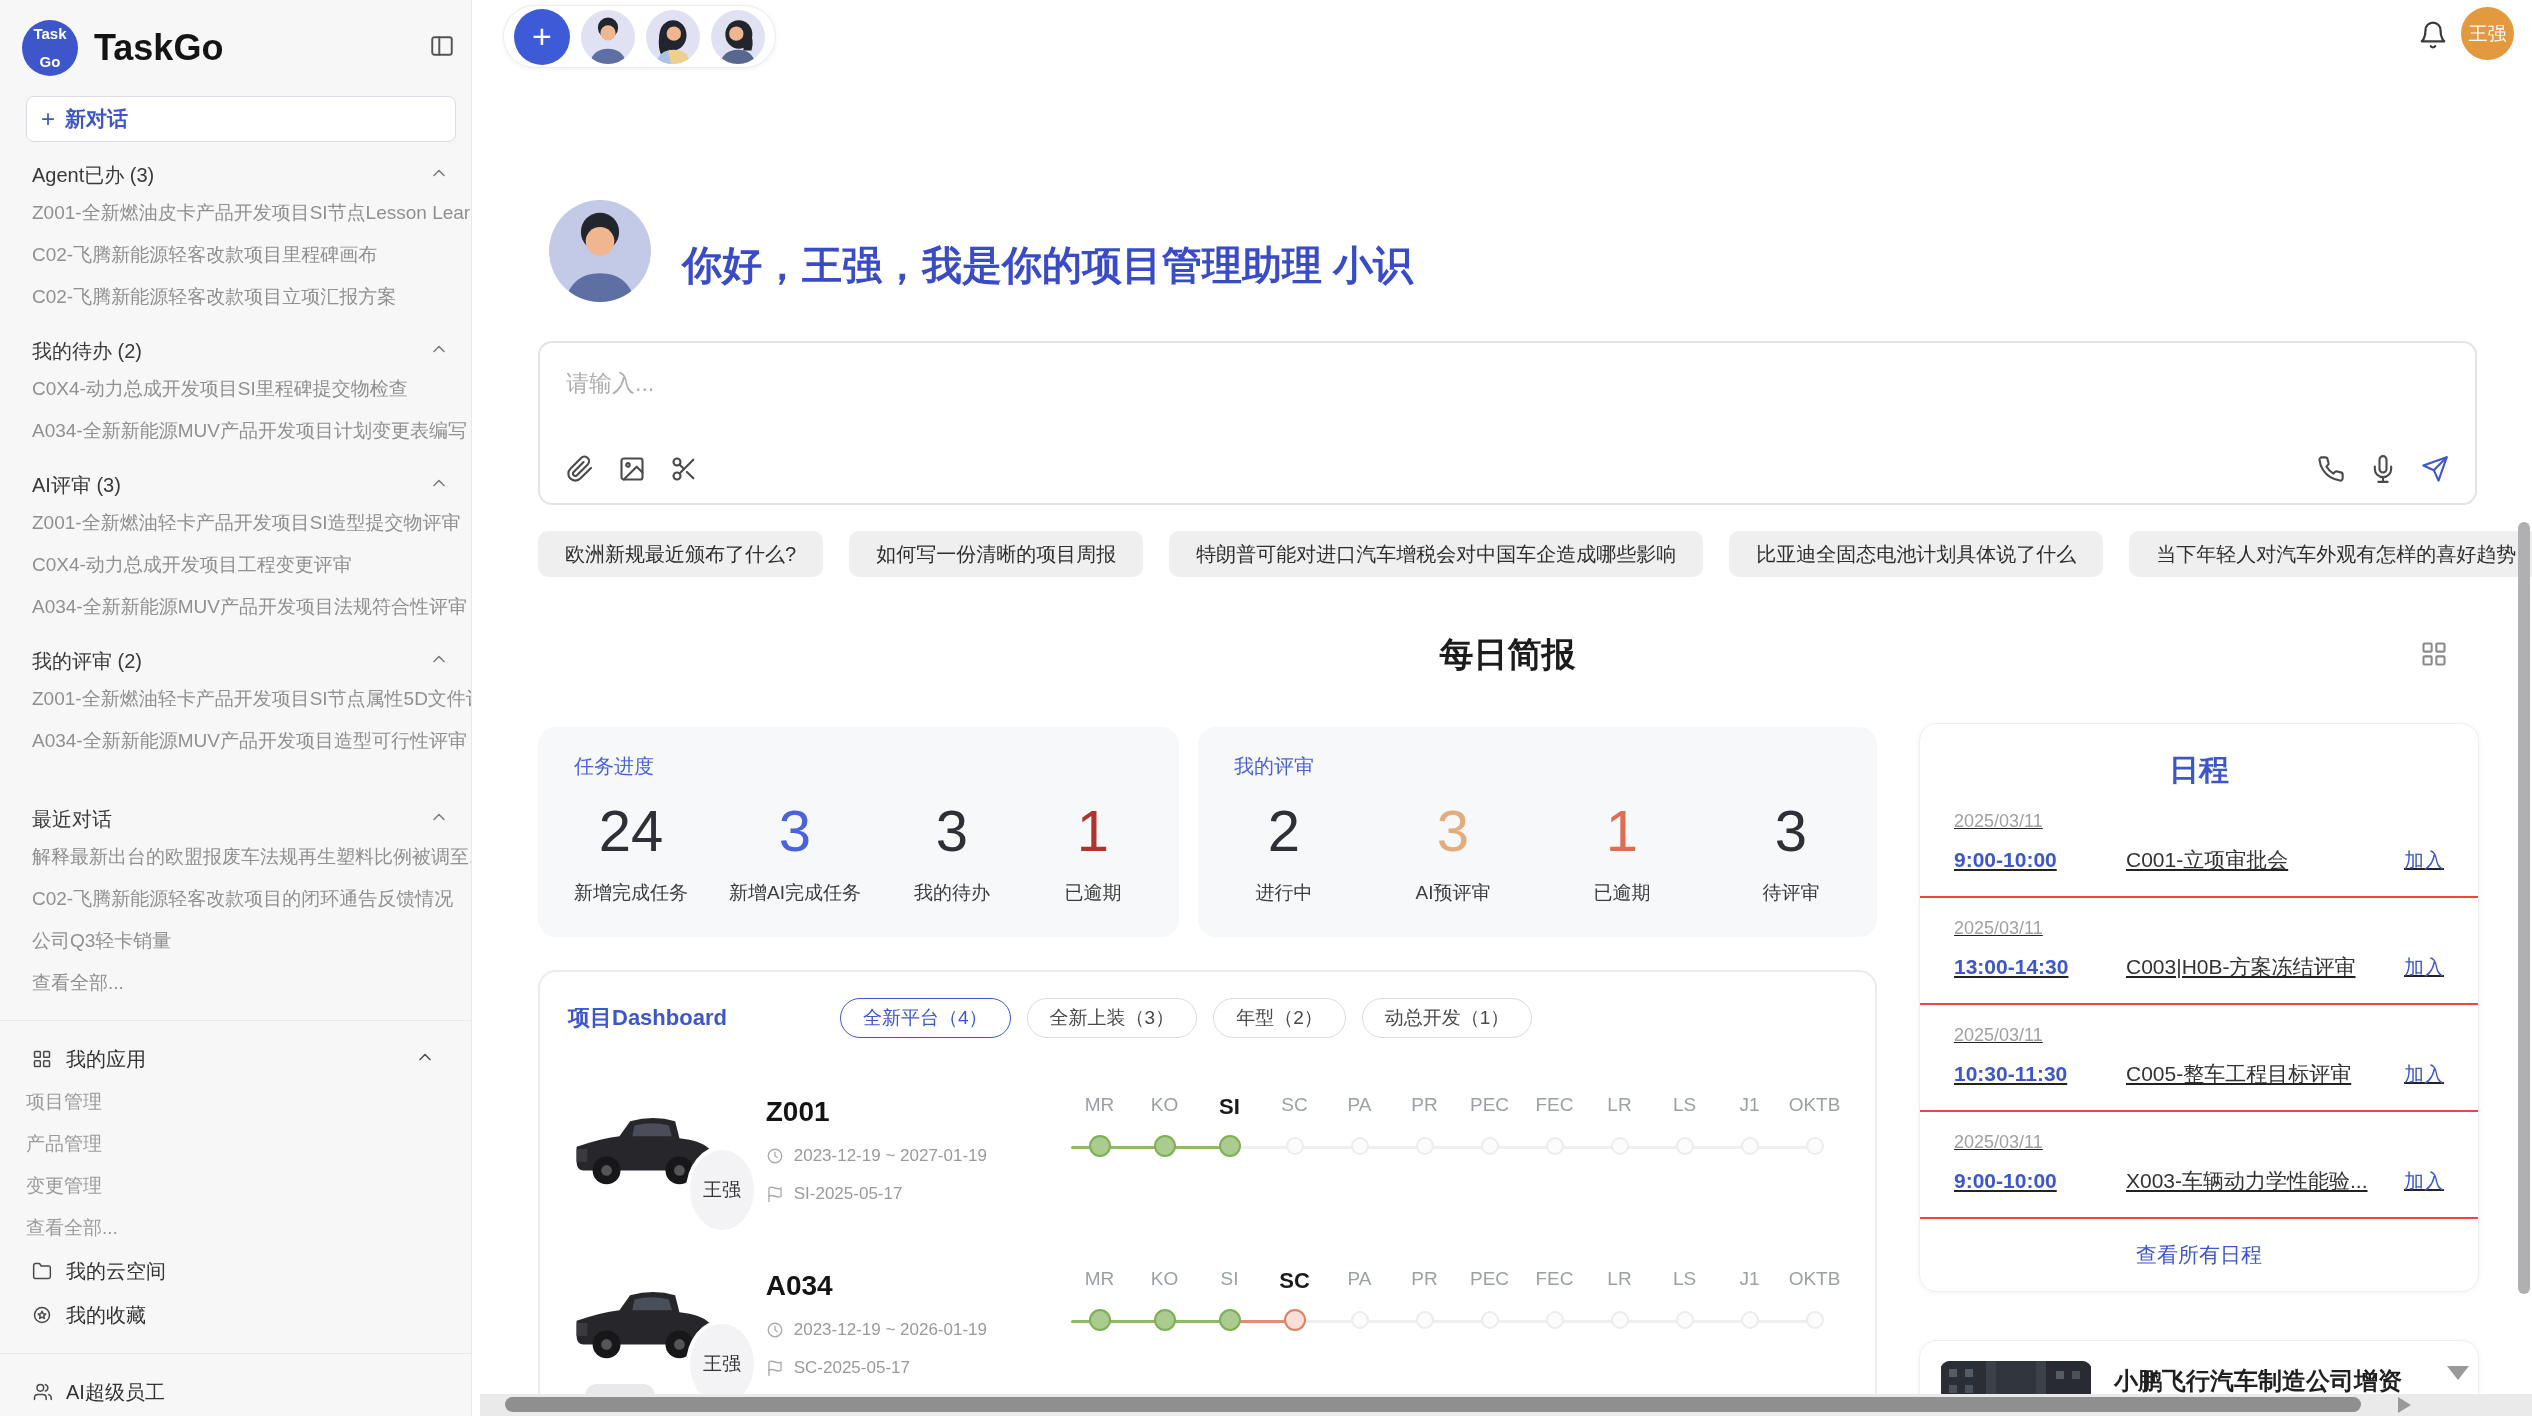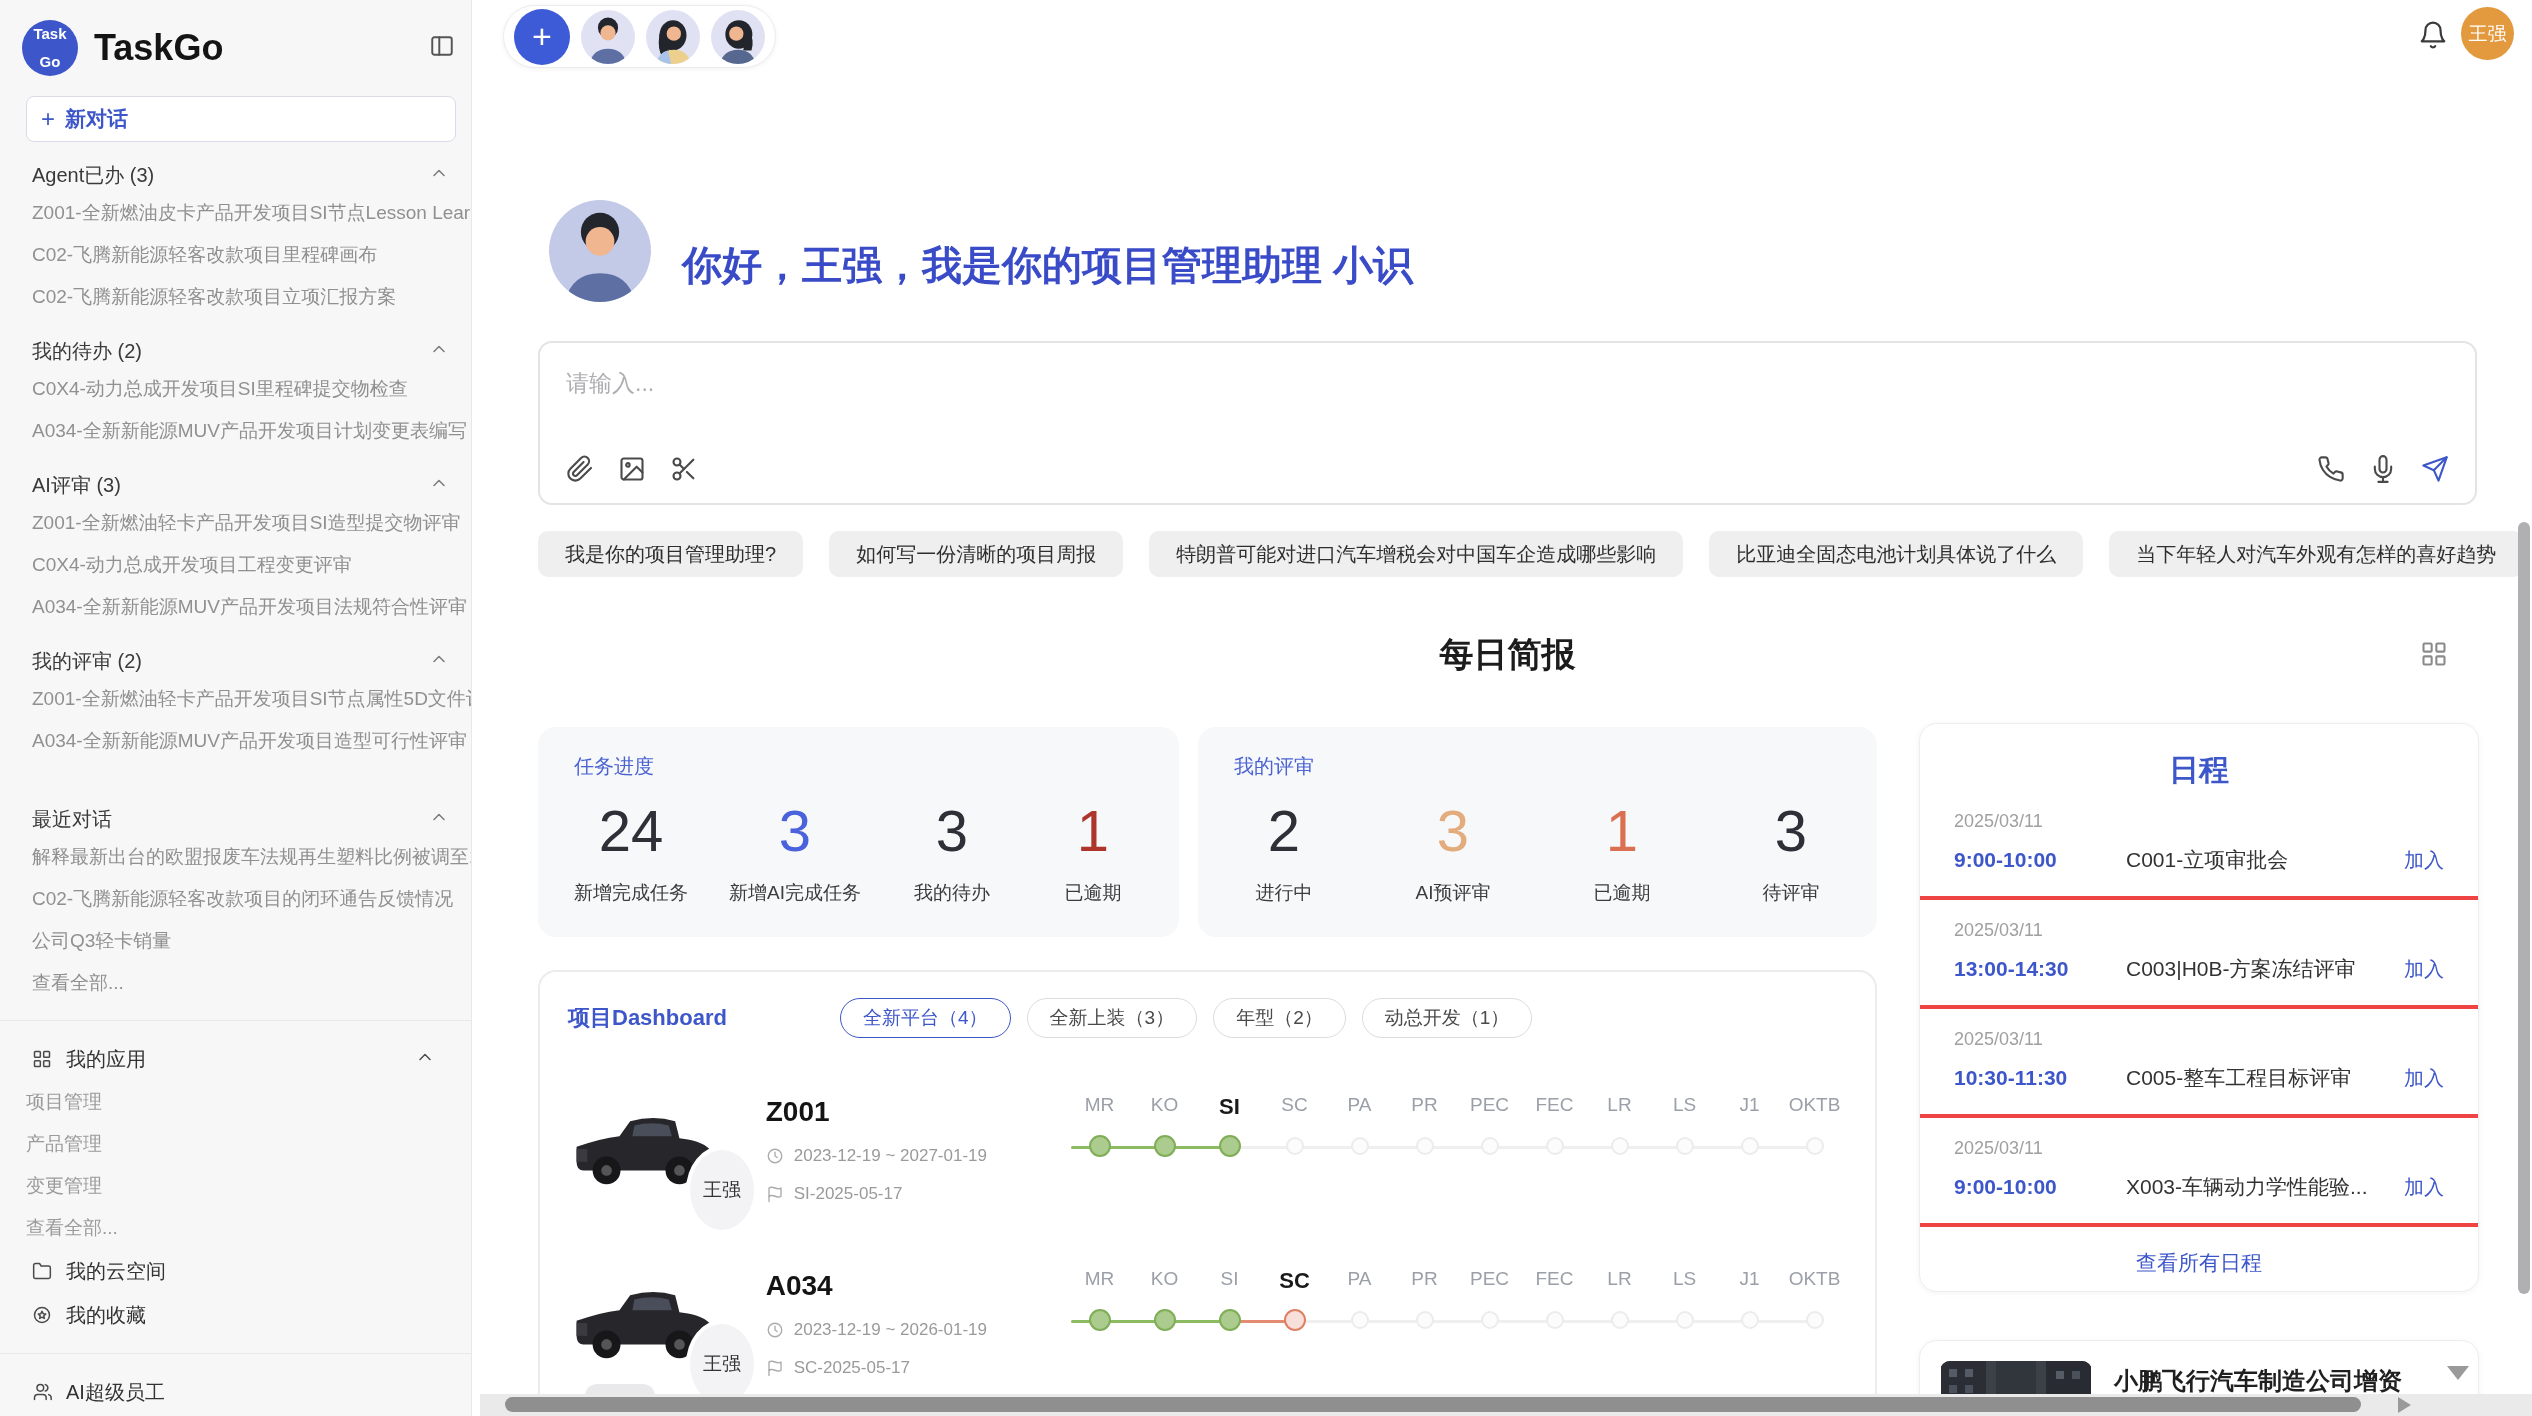--- a/index.html
+++ b/index.html
@@ -119,21 +119,21 @@
   .dot.done { width:22px; height:22px; background:#ACCB8E; border:2px solid #7FAE57; }
   .dot.pending { width:18px; height:18px; background:#FCFCFC; border:2px solid #ECECEC; }
   .dot.overdue { width:22px; height:22px; background:#F6E0D9; border:2px solid #DE8063; }
   .partial-row { position:absolute; left:585px; top:1384px; width:70px; height:12px;
     border-radius:35px 35px 0 0; background:#E9E9EB; }
 
   
   .sched-card { position:absolute; left:1919px; top:723px; width:560px; height:569px; background:#fff;
     border:1px solid #EEEEF0; border-radius:18px; box-shadow:0 1px 6px rgba(0,0,0,.05); padding:26px 0 0 0; }
   .sched-title { text-align:center; font-size:30px; font-weight:700; color:#3D56C9; }
-  .sched-item { padding:20px 34px 22px 34px; border-bottom:4px solid #ef4444; }
+  .sched-item { padding:20px 34px 22px 34px; border-bottom:2px solid #ef4444;text-decoration:underline; }
   .sched-date { font-size:18px; color:#A0A0A0; }
   .sched-line { display:flex; align-items:center; margin-top:14px; }
   .sched-time { width:172px; font-size:21px; font-weight:600; color:#3D56C9; }
   .sched-name { flex:1; font-size:21px; color:#333; white-space:nowrap; overflow:hidden; }
   .sched-join { font-size:20px; color:#3D56C9; cursor:pointer; margin-left:8px; }
   .sched-footer { text-align:center; font-size:21px; color:#3D56C9; padding:22px 0; cursor:pointer; }
 
   
   .news-card { position:absolute; left:1919px; top:1340px; width:560px; height:200px; background:#fff;
     border:1px solid #EEEEF0; border-radius:18px; box-shadow:0 1px 6px rgba(0,0,0,.05);
@@ -368,21 +368,21 @@
       <span class="tool-btn send">
         <svg class="icon" viewBox="0 0 24 24">
             <line x1="22" y1="2" x2="11" y2="13"></line>
             <polygon points="22 2 15 22 11 13 2 9 22 2"></polygon>
           </svg>
       </span>
     </div>
   </div>
 
   <div class="chips">
-    <div class="chip">我是你的项目管理助理?</div>
+    <div class="chip">欧洲新规最近颁布了什么?</div>
     <div class="chip">如何写一份清晰的项目周报</div>
     <div class="chip">特朗普可能对进口汽车增税会对中国车企造成哪些影响</div>
     <div class="chip">比亚迪全固态电池计划具体说了什么</div>
     <div class="chip">当下年轻人对汽车外观有怎样的喜好趋势</div>
   </div>
 
   <div class="brief-title">每日简报</div>
   <span class="brief-grid-btn">
     <svg class="icon" viewBox="0 0 24 24">
         <rect x="3" y="3" width="7" height="7" rx="1"></rect>

